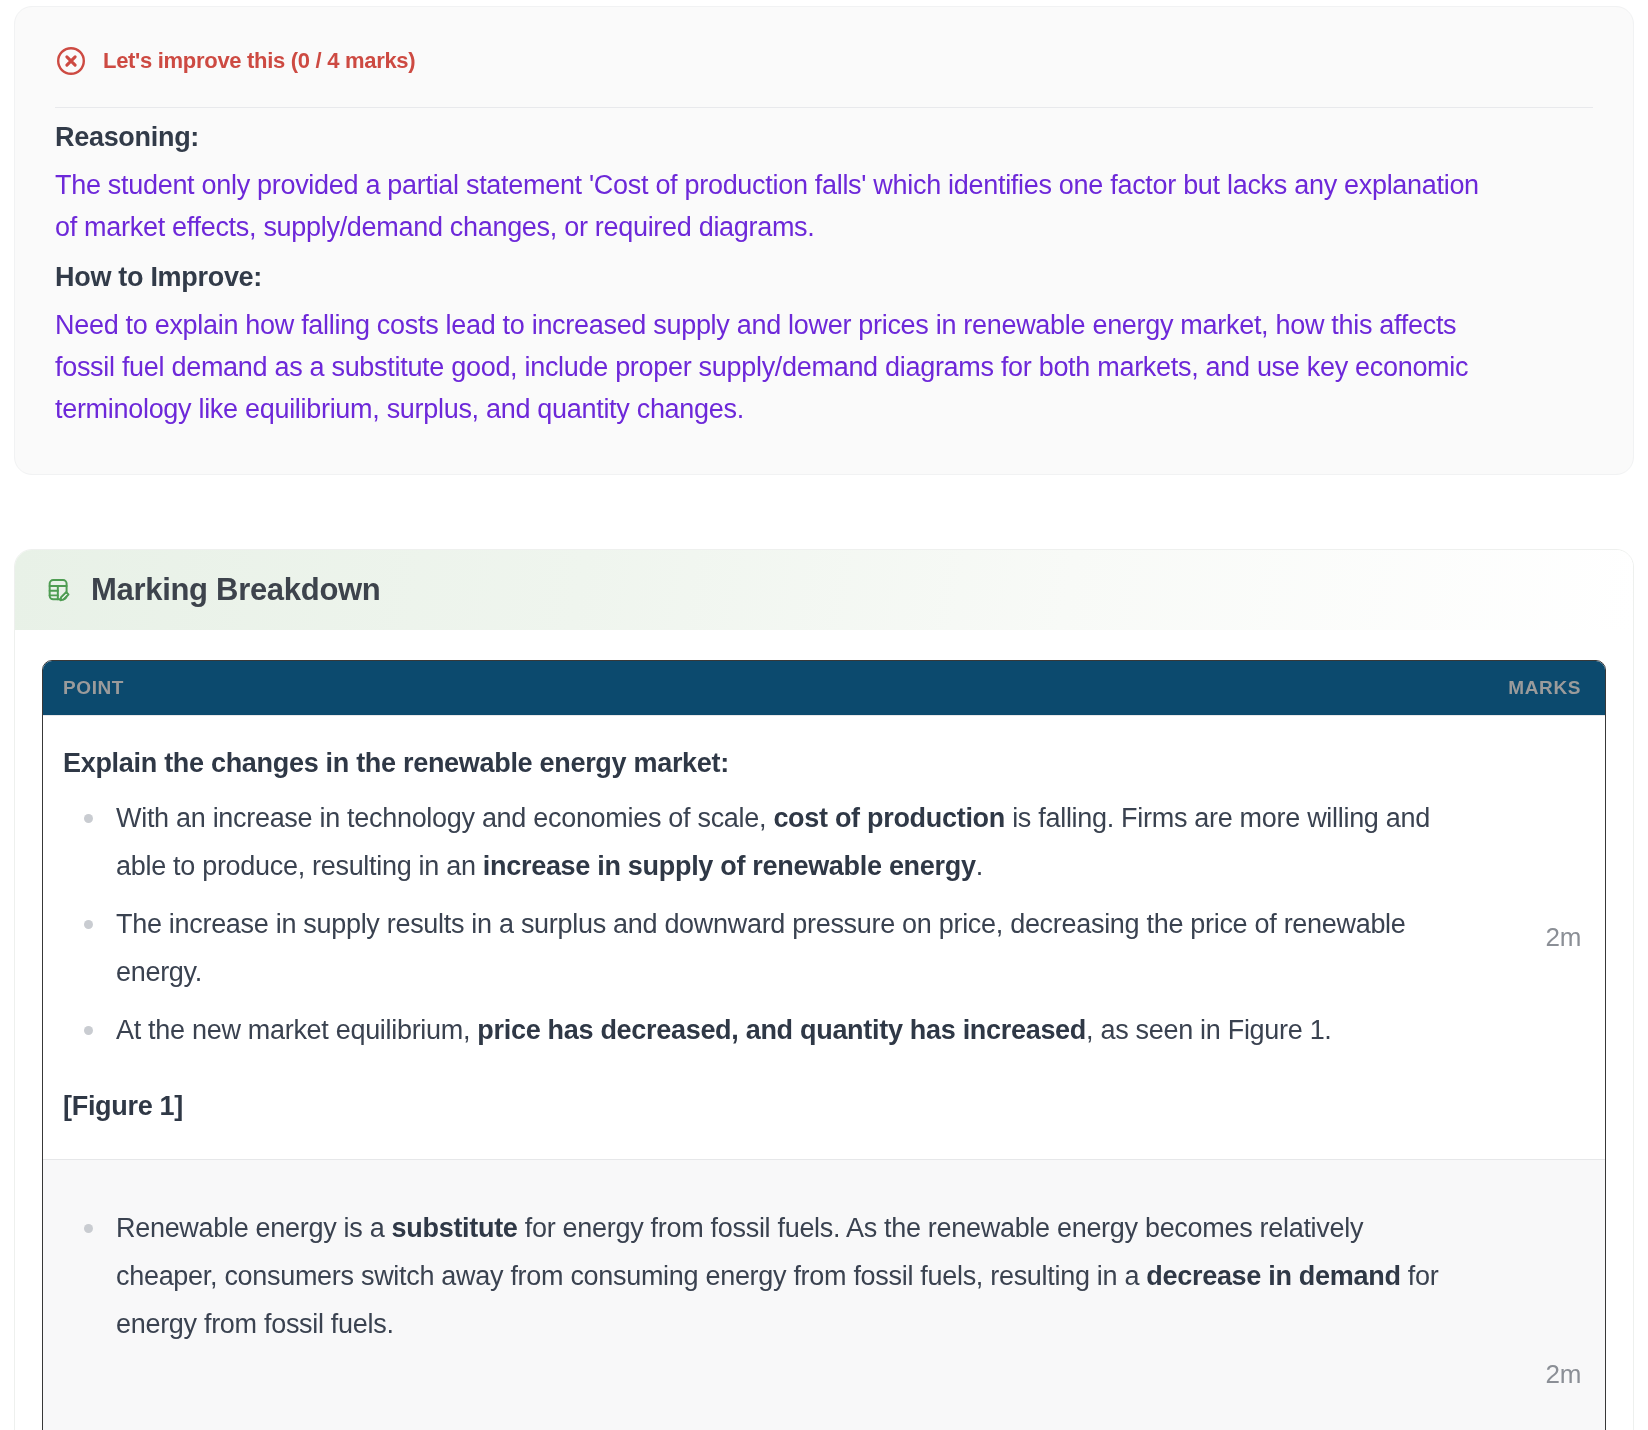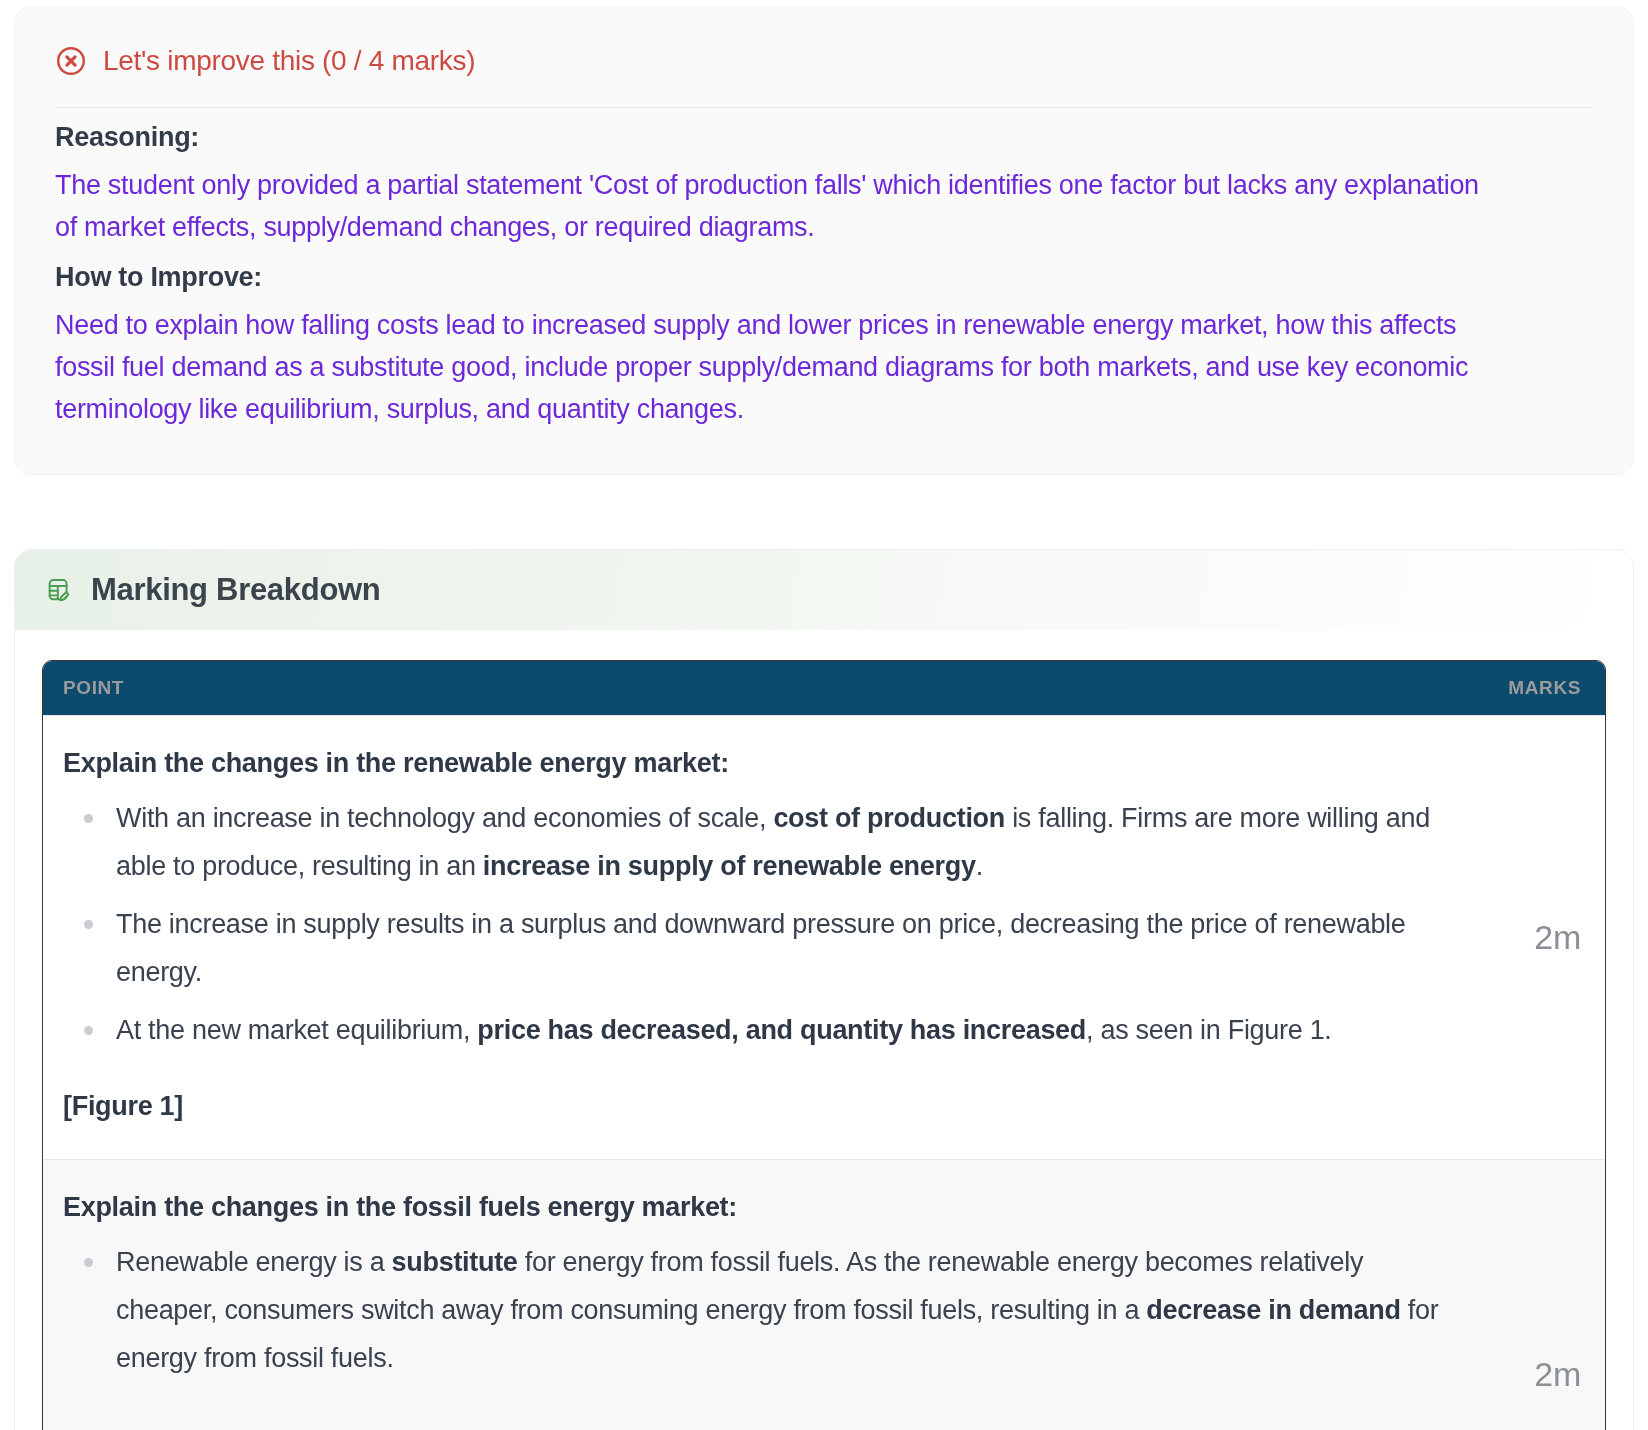--- a/index.html
+++ b/index.html
@@ -23,22 +23,22 @@
     border-radius: 18px;
     padding: 30px 40px 44px;
   }
   .fb-header {
     display: flex;
     align-items: center;
     gap: 16px;
     padding-top: 8px;
   }
   .fb-title {
-    font-size: 28px;
-    font-weight: 400;
+    font-size: 22px;
+    font-weight: 700;
     color: #cd4a42;
   }
   .fb-divider {
     height: 1px;
     background: #e8e9ec;
     margin-top: 30px;
   }
   .sec-label {
     margin-top: 12px;
     font-size: 27px;
@@ -162,21 +162,21 @@
     font-weight: 700;
     color: #2f3846;
     line-height: 34px;
   }
   .marks-cell {
     width: 110px;
     display: flex;
     align-items: center;
     justify-content: flex-end;
     padding-right: 24px;
-    font-size: 34px;
+    font-size: 26px;
     color: #8b8f96;
   }
 </style>
 </head>
 <body>
 
 <section class="feedback-card">
   <div class="fb-header">
     <span style="display:flex;">
       <svg width="32" height="32" viewBox="0 0 24 24" fill="none">
@@ -233,21 +233,20 @@
                   <span class="dot"></span>
                   <p class="bullet-text"><span>At the new market equilibrium, </span><b>price has decreased, and quantity has increased</b><span>, as seen in Figure 1.</span></p>
                 </li>
               </ul>
               <div class="figure-label">[Figure 1]</div>
             </div>
             <div class="marks-cell">2m</div>
           </div>
           <div class="trow">
             <div class="point-cell">
-              <div class="row-title">Explain the changes in the fossil fuels energy market:</div>
               <ul class="bullets">
                 <li class="bullet-item">
                   <span class="dot"></span>
                   <p class="bullet-text"><span>Renewable energy is a </span><b>substitute</b><span> for energy from fossil fuels. As the renewable energy becomes relatively cheaper, consumers switch away from consuming energy from fossil fuels, resulting in a </span><b>decrease in demand</b><span> for energy from fossil fuels.</span></p>
                 </li>
               </ul>
             </div>
             <div class="marks-cell">2m</div>
           </div>
         </div>

